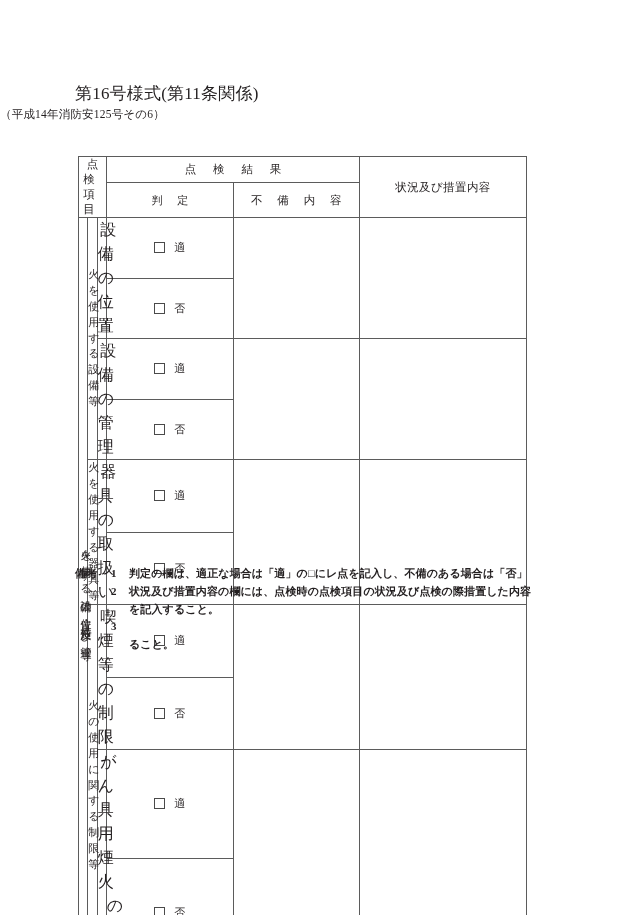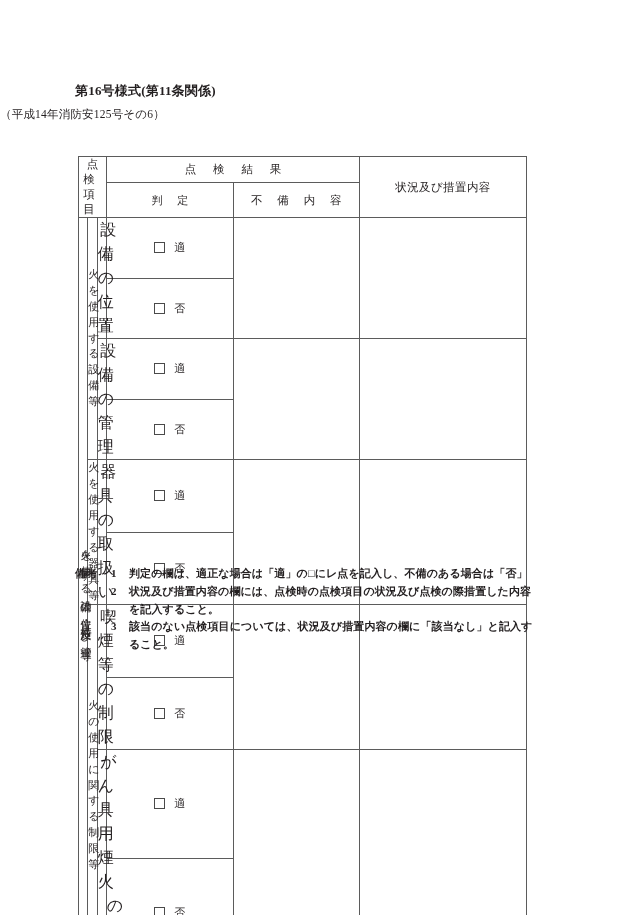--- a/index.html
+++ b/index.html
@@ -20,24 +20,23 @@
   .page {
     position: absolute;
     inset: 0;
   }
 
   
   .form-no {
     position: absolute;
     left: 75px;
     top: 82px;
-    font-size: 13px;
+    font-size: 17px;
     letter-spacing: 0.2px;
     white-space: nowrap;
-    font-weight: bold;
   }
   .issue-ref {
     position: absolute;
     left: 0;
     right: 68px;
     top: 107px;
     font-size: 11.5px;
     letter-spacing: 0.2px;
     white-space: nowrap;
   }
@@ -351,21 +350,20 @@
     </div>
     <div class="note-row sub">
       <span class="note-label"></span>
       <span class="note-num"></span>
       <span class="note-body">を記入すること。</span>
     </div>
 
     <div class="note-row sub">
       <span class="note-label"></span>
       <span class="note-num" style="visibility:visible">3</span>
-      <span class="note-body">該当のない点検項目については、状況及び措置内容の欄に「該当なし」と記入す</span>
     </div>
     <div class="note-row sub">
       <span class="note-label"></span>
       <span class="note-num"></span>
       <span class="note-body">ること。</span>
     </div>
   </div>
 
 </div>
 

